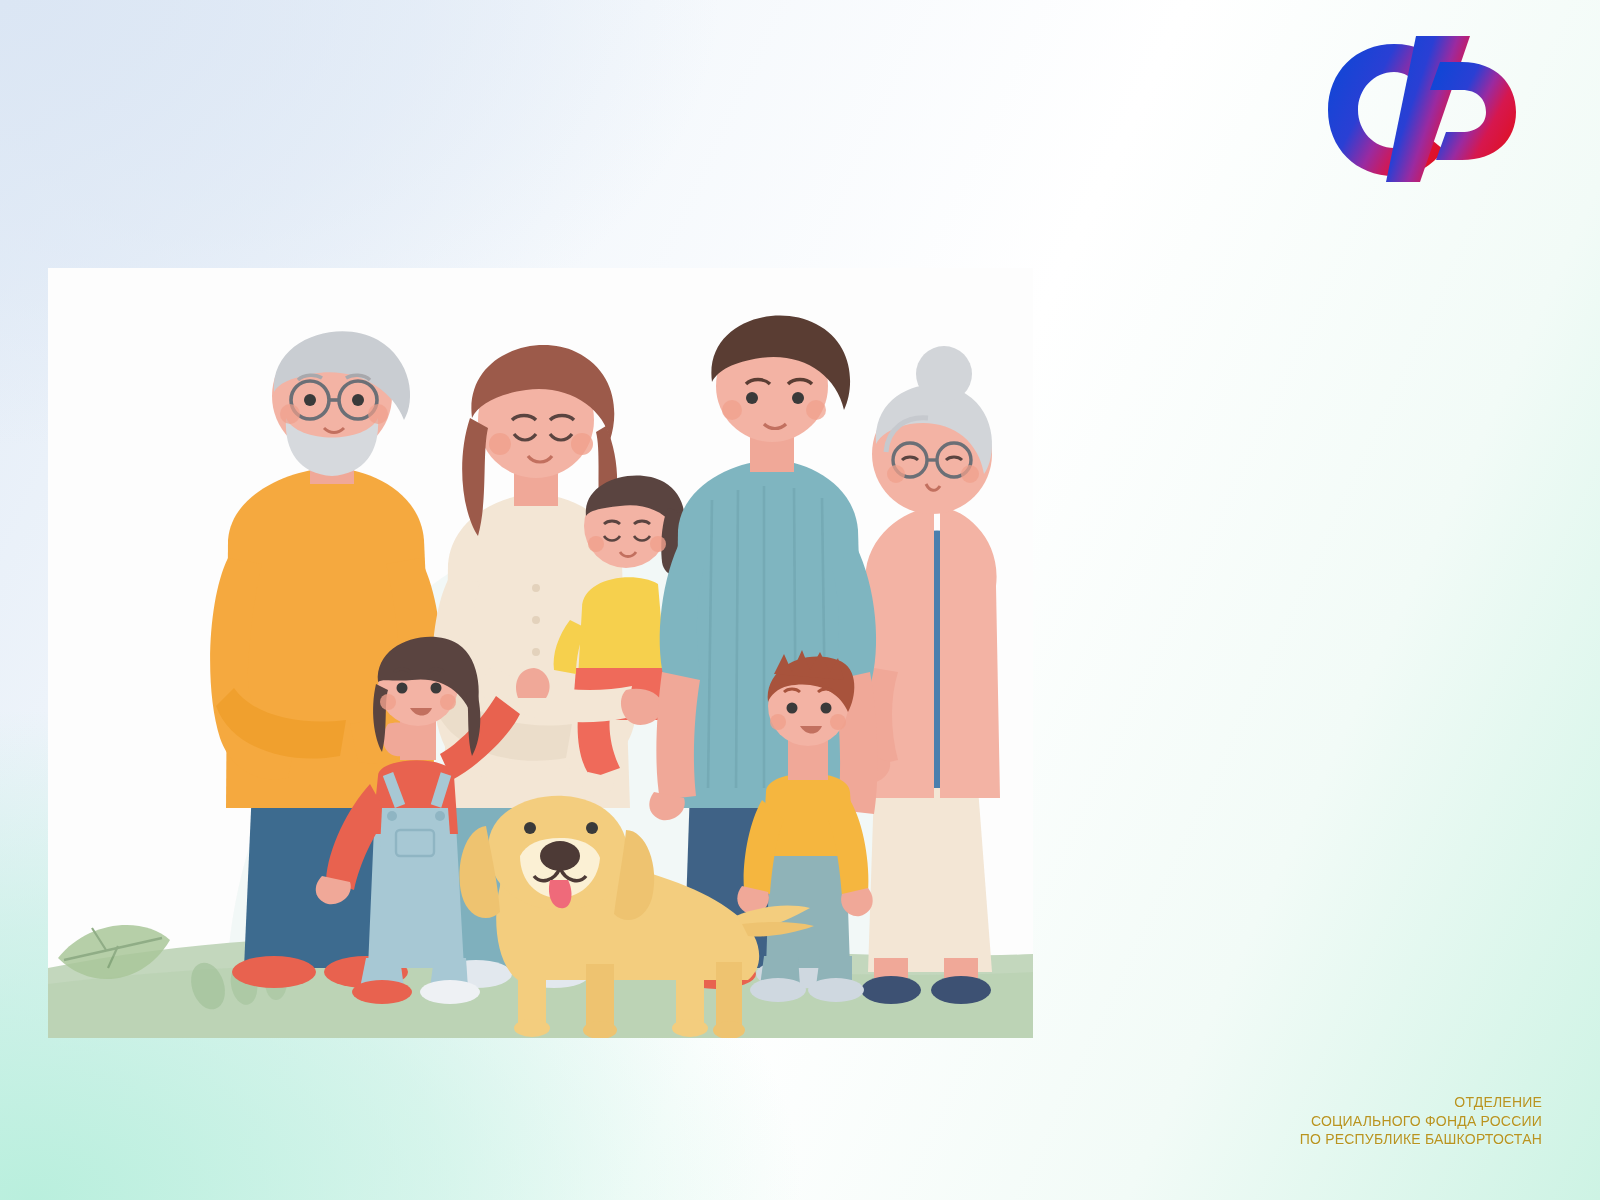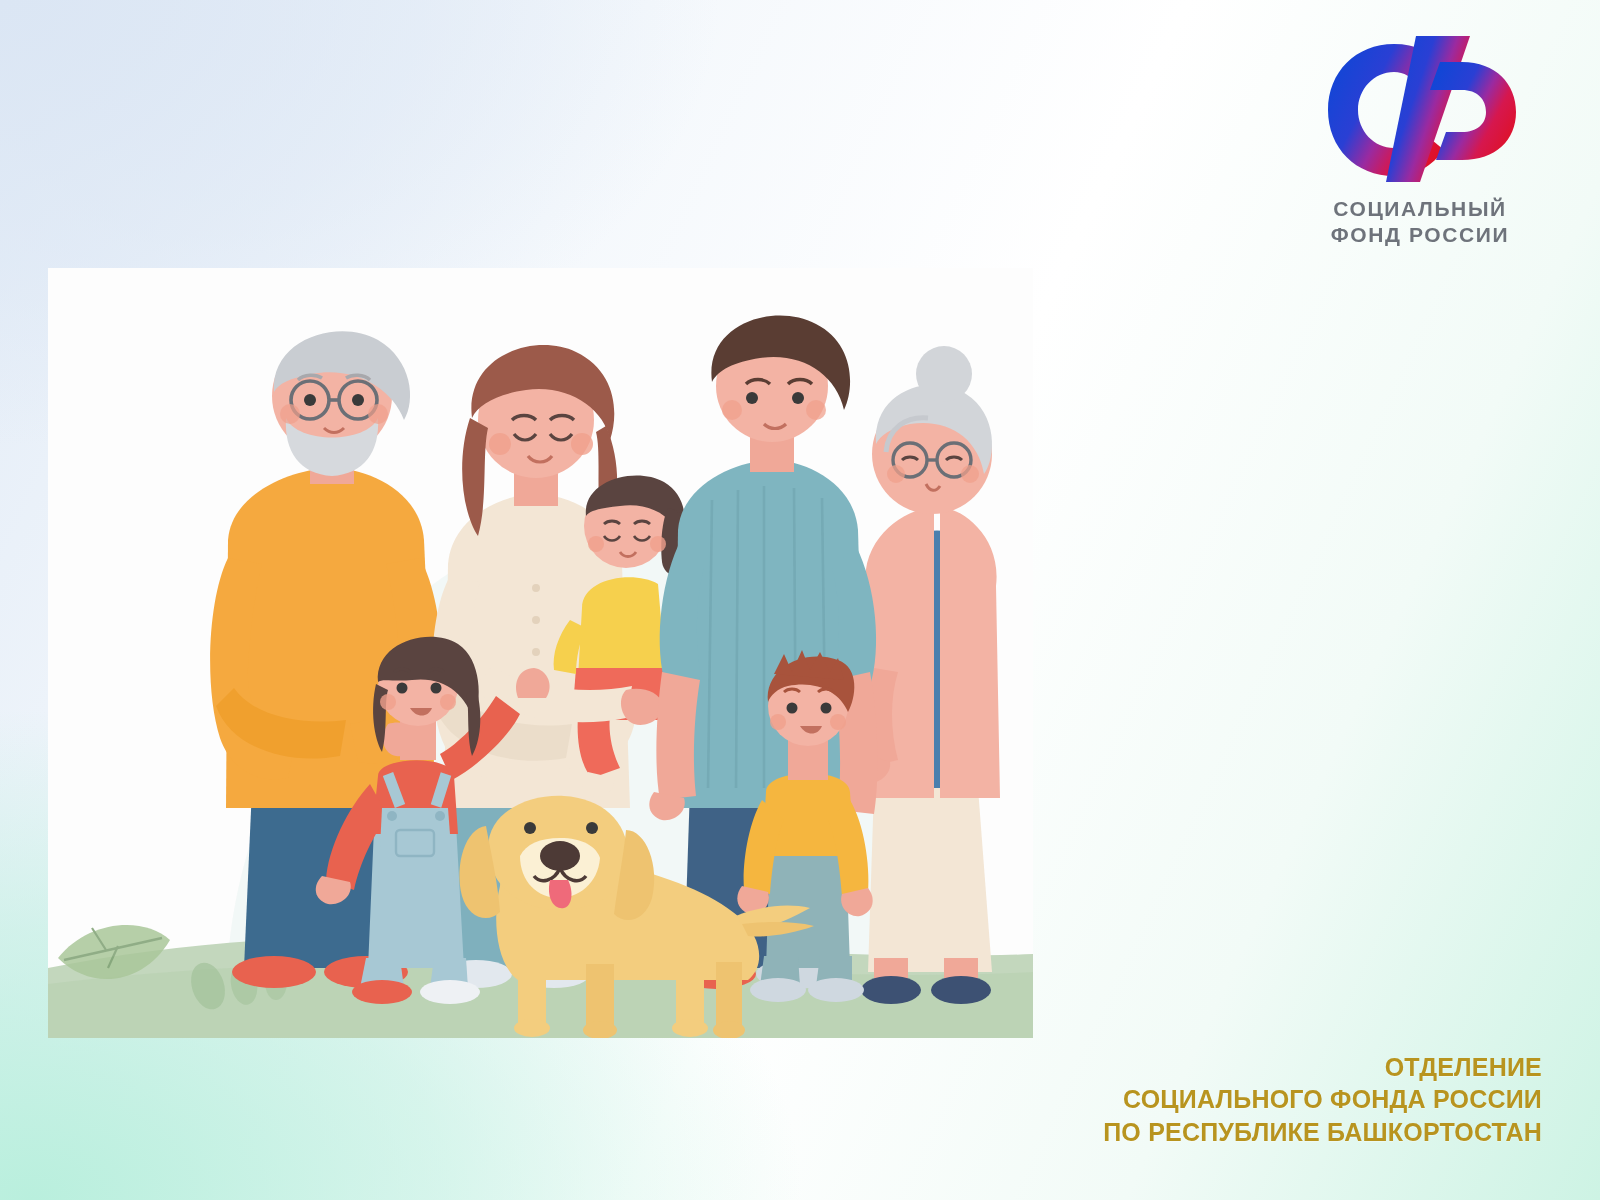--- a/index.html
+++ b/index.html
@@ -43,22 +43,22 @@
     letter-spacing: 1.6px;
     white-space: pre-line;
   }
 
   
   .footer {
     position: absolute;
     right: 58px; bottom: 52px;
     text-align: right;
     color: #b8941f;
-    font-weight: bold;
-    font-size: 25px;
+    font-weight: normal;
+    font-size: 14px;
     line-height: 1.30;
     letter-spacing: 0.2px;
     white-space: pre-line;
     text-shadow: 0 1px 0 rgba(255,255,255,0.35);
   }
 
   
   .illus {
     position: absolute;
     left: 48px; top: 268px;
@@ -88,22 +88,20 @@
                C96 148 112 138 124 122 L100 102
                C92 113 84 120 74 120 C54 120 38 103 38 82
                C38 61 54 44 74 44 C84 44 92 49 99 58 L123 38
                C111 24 96 16 74 16 Z" fill="url(#sfrGrad)"></path>
 
       <path d="M96 8 L150 8 L100 154 L66 154 Z" fill="url(#sfrGrad)"></path>
       <path d="M120 34 L142 34 C176 34 196 56 196 84
                C196 112 176 132 142 132 L116 132 L126 104 L142 104
                C157 104 166 96 166 84 C166 71 157 62 142 62 L110 62 Z" fill="url(#sfrGrad)"></path>
     </svg>
-    <div class="logo-text">СОЦИАЛЬНЫЙ
-ФОНД РОССИИ</div>
   </div>
 
   <div class="illus">
     <svg viewBox="0 0 985 770" preserveAspectRatio="xMidYMid meet">
       <defs>
         <clipPath id="panelClip">
             <rect x="0" y="0" width="985" height="770"></rect>
           </clipPath>
       </defs>
       <g clip-path="url(#panelClip)">

